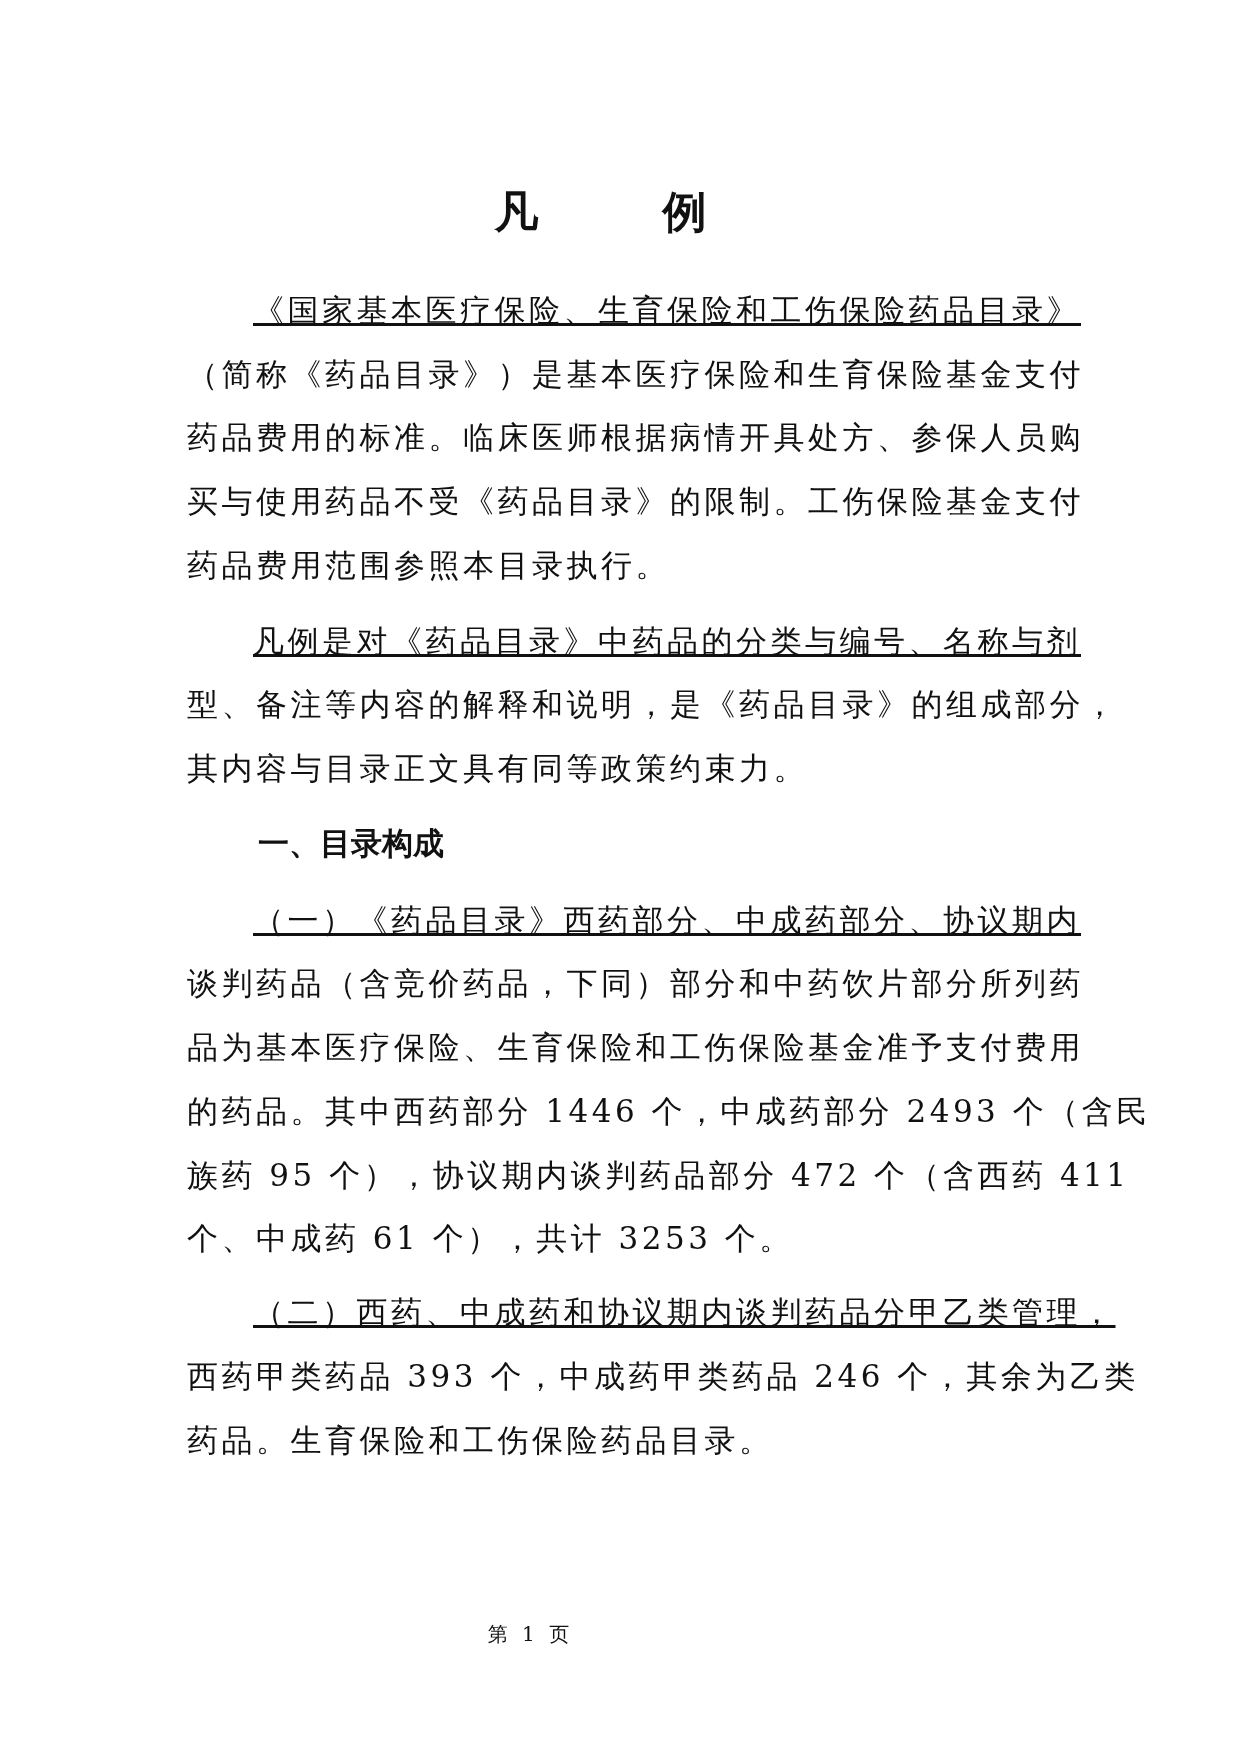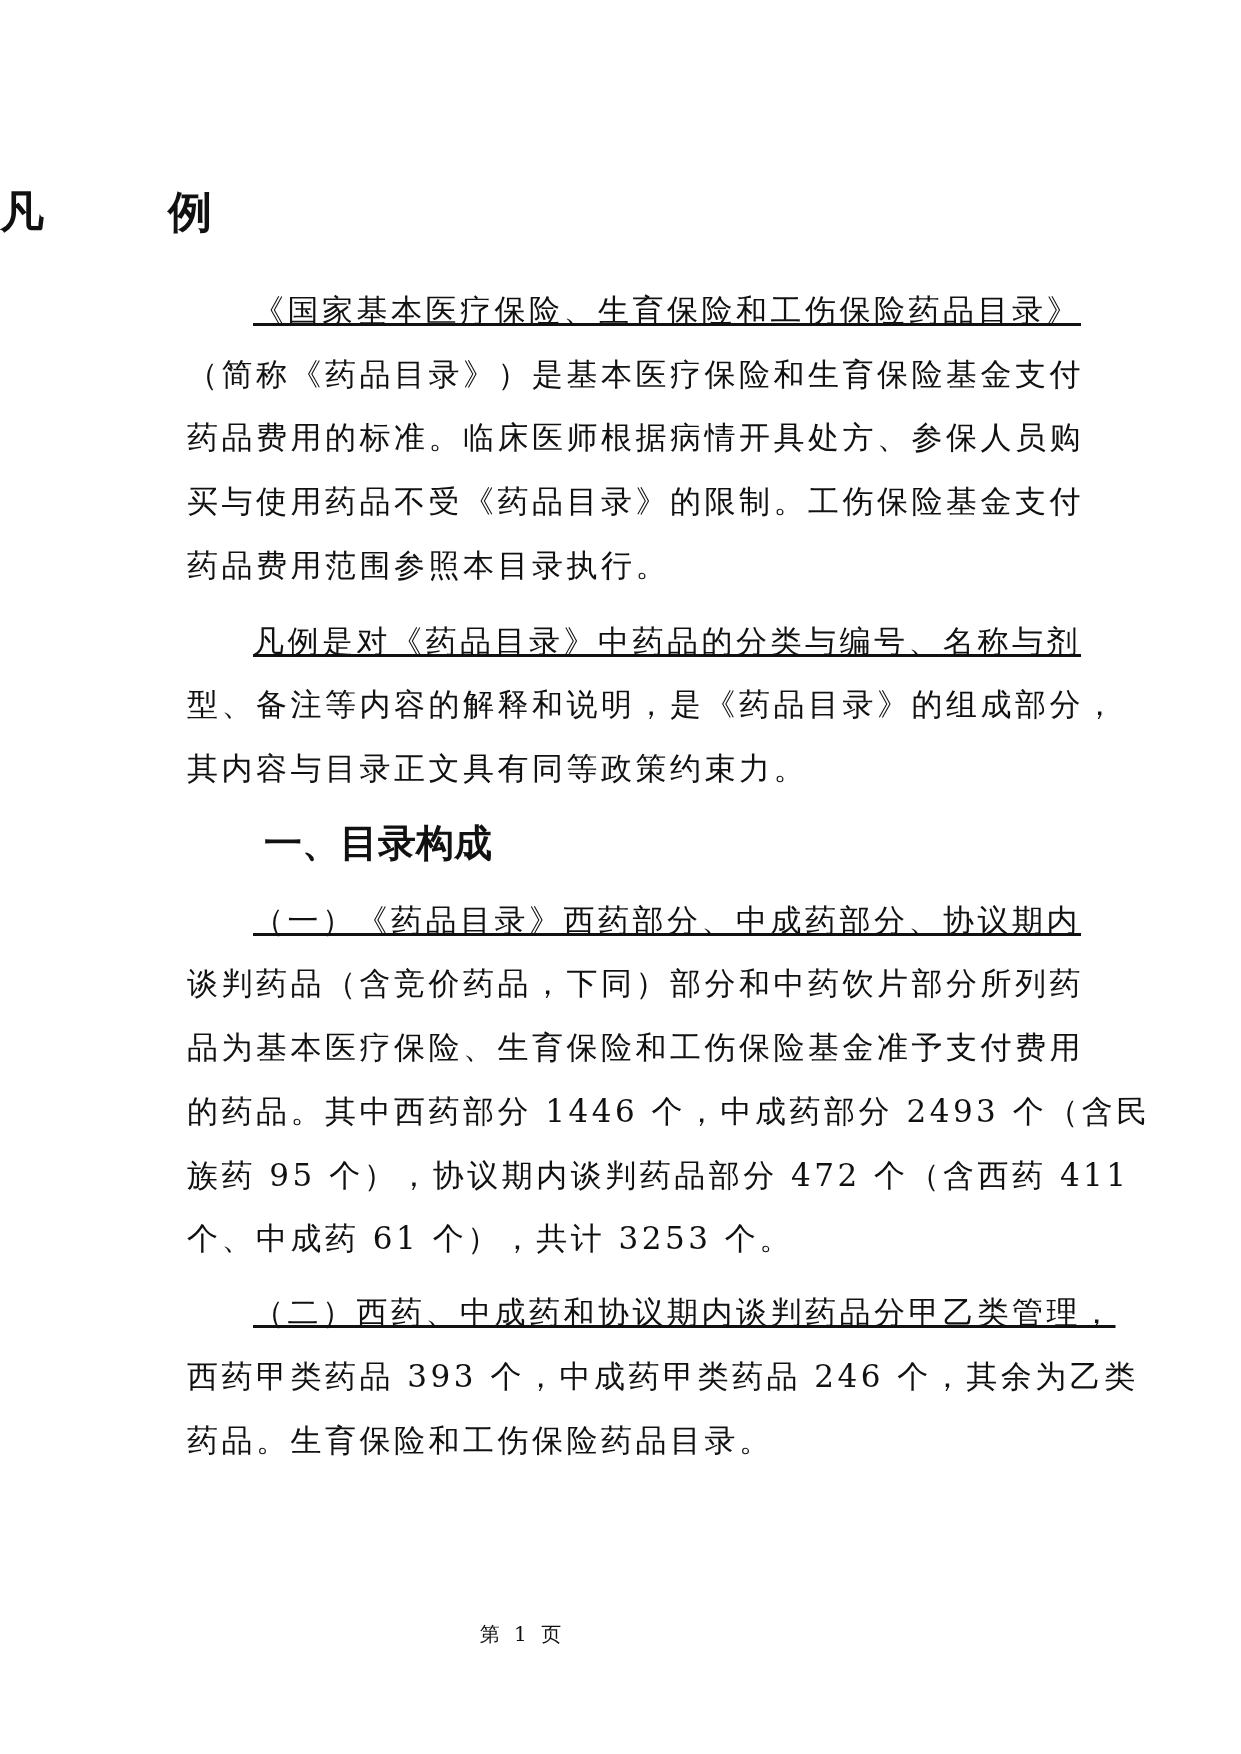--- a/index.html
+++ b/index.html
@@ -1,26 +1,26 @@
 <!DOCTYPE html>
 <html><head>
 <meta charset="utf-8">
 <style>
   html, body { margin: 0; padding: 0; background: #ffffff; }
   body { width: 1241px; height: 1754px; position: relative; overflow: hidden;
          font-family: "DejaVu Serif", "Liberation Serif", serif; color: #111; }
   .page { position: absolute; left: 0; top: 0; width: 1241px; height: 1754px; }
-  .title { position: absolute; top: 182px; left: 0; width: 1241px; 
+  .title { position: absolute; top: 182px; left: 0; width: 1241px; text-align: center;
            font-size: 44px; font-weight: bold; letter-spacing: 40px; line-height: 60px; }
   .line { position: absolute; left: 187px; width: 870px; font-size: 31px; line-height: 40px;
           white-space: nowrap; letter-spacing: 3.5px; }
   .indent { left: 253px; width: 804px; text-decoration: underline; }
-  .heading { position: absolute; left: 264px; font-size: 38px; font-weight: bold; line-height: 40px;
+  .heading { position: absolute; left: 258px; font-size: 31px; font-weight: bold; line-height: 40px;
              font-family: "DejaVu Sans", "Liberation Sans", sans-serif; }
-  .footer { position: absolute; top: 1620px; left: 6px; width: 1029px; text-align: center;
+  .footer { position: absolute; top: 1620px; left: 14px; width: 1029px; text-align: center;
             font-size: 20px; line-height: 28px; word-spacing: 8px; }
 </style>
 </head>
 <body>
 
 <div class="page">
   <div class="title">凡　例</div>
 
   <div class="line indent" style="top:290px">《国家基本医疗保险、生育保险和工伤保险药品目录》</div>
   <div class="line" style="top:354px">（简称《药品目录》）是基本医疗保险和生育保险基金支付</div>

